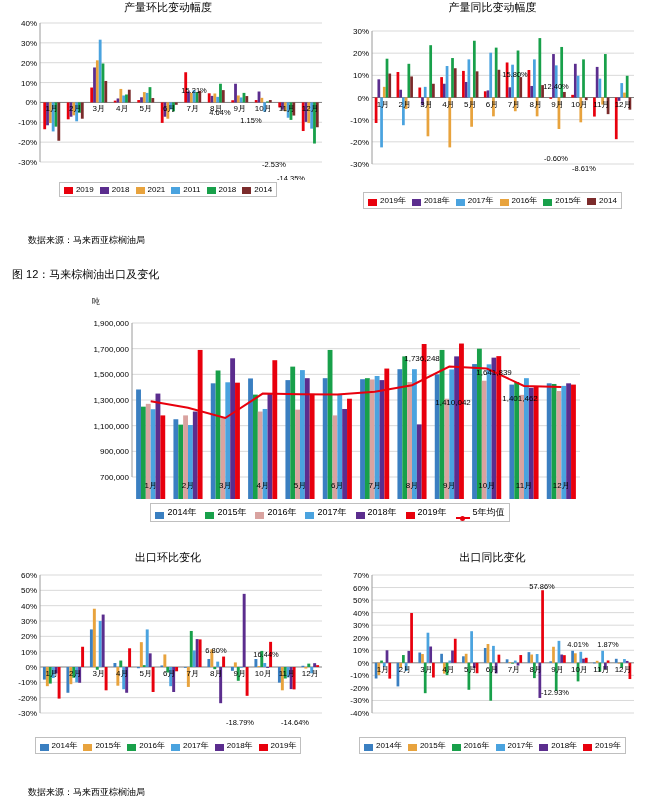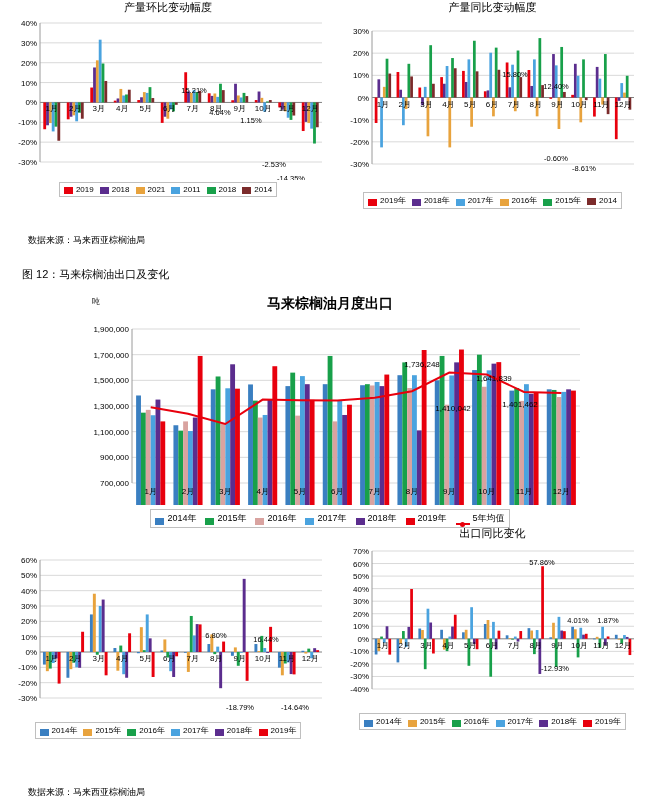--- a/index.html
+++ b/index.html
@@ -328,25 +328,24 @@
           <div class="legend-item">
             <span class="swatch" style="background: rgb(123, 43, 43);"></span>
             <span>2014</span>
           </div>
         </div>
     </div>
   </div>
 
   <div class="src-note" style="left:28px;top:234px;position:absolute;">数据来源：马来西亚棕榈油局</div>
 
-  <div class="fig-cap" style="left:22px;top:267px;position:absolute;text-align:center;">图 12：马来棕榈油出口及变化</div>
+  <div class="fig-cap" style="left:12px;top:267px;position:absolute;text-align:center;">图 12：马来棕榈油出口及变化</div>
 
   <div class="panel" style="left:70px;top:296px;width:520px;">
     <div class="axis-label" style="margin-left:22px;">吨</div>
-    <div class="big-title" style="margin-top:-12px;">马来棕榈油月度出口</div>
     <svg id="svg-export" width="520" height="190" style="margin-top:2px;">
         <line x1="62" y1="14" x2="510" y2="14" class="grid-line"></line>
         <text x="59" y="17" text-anchor="end" class="tick">1,900,000</text>
         <line x1="62" y1="39.666666666666664" x2="510" y2="39.666666666666664" class="grid-line"></line>
         <text x="59" y="42.666666666666664" text-anchor="end" class="tick">1,700,000</text>
         <line x1="62" y1="65.33333333333333" x2="510" y2="65.33333333333333" class="grid-line"></line>
         <text x="59" y="68.33333333333333" text-anchor="end" class="tick">1,500,000</text>
         <line x1="62" y1="91" x2="510" y2="91" class="grid-line"></line>
         <text x="59" y="94" text-anchor="end" class="tick">1,300,000</text>
         <line x1="62" y1="116.66666666666666" x2="510" y2="116.66666666666666" class="grid-line"></line>
@@ -474,20 +473,21 @@
           </div>
           <div class="legend-item">
             <span class="swatch line"></span>
             <span>5年均值</span>
           </div>
         </div>
     </div>
   </div>
 
   <div class="panel" style="left:8px;top:550px;width:320px;">
+    <div class="chart-title">出口环比变化</div>
     <svg id="svg-export-mom" width="320" height="170">
         <line x1="32" y1="10" x2="314" y2="10" class="grid-line"></line>
         <text x="29" y="13" text-anchor="end" class="tick">60%</text>
         <line x1="32" y1="25.33333333333333" x2="314" y2="25.33333333333333" class="grid-line"></line>
         <text x="29" y="28.33333333333333" text-anchor="end" class="tick">50%</text>
         <line x1="32" y1="40.66666666666666" x2="314" y2="40.66666666666666" class="grid-line"></line>
         <text x="29" y="43.66666666666666" text-anchor="end" class="tick">40%</text>
         <line x1="32" y1="56.00000000000001" x2="314" y2="56.00000000000001" class="grid-line"></line>
         <text x="29" y="59.00000000000001" text-anchor="end" class="tick">30%</text>
         <line x1="32" y1="71.33333333333334" x2="314" y2="71.33333333333334" class="grid-line"></line>
@@ -615,21 +615,21 @@
             <span>2018年</span>
           </div>
           <div class="legend-item">
             <span class="swatch" style="background: rgb(232, 0, 13);"></span>
             <span>2019年</span>
           </div>
         </div>
     </div>
   </div>
 
-  <div class="panel" style="left:340px;top:526px;width:305px;">
+  <div class="panel" style="left:340px;top:550px;width:305px;">
     <div class="chart-title">出口同比变化</div>
     <svg id="svg-export-yoy" width="300" height="170">
         <line x1="32" y1="10" x2="294" y2="10" class="grid-line"></line>
         <text x="29" y="13" text-anchor="end" class="tick">70%</text>
         <line x1="32" y1="22.54545454545454" x2="294" y2="22.54545454545454" class="grid-line"></line>
         <text x="29" y="25.54545454545454" text-anchor="end" class="tick">60%</text>
         <line x1="32" y1="35.09090909090908" x2="294" y2="35.09090909090908" class="grid-line"></line>
         <text x="29" y="38.09090909090908" text-anchor="end" class="tick">50%</text>
         <line x1="32" y1="47.636363636363626" x2="294" y2="47.636363636363626" class="grid-line"></line>
         <text x="29" y="50.636363636363626" text-anchor="end" class="tick">40%</text>

